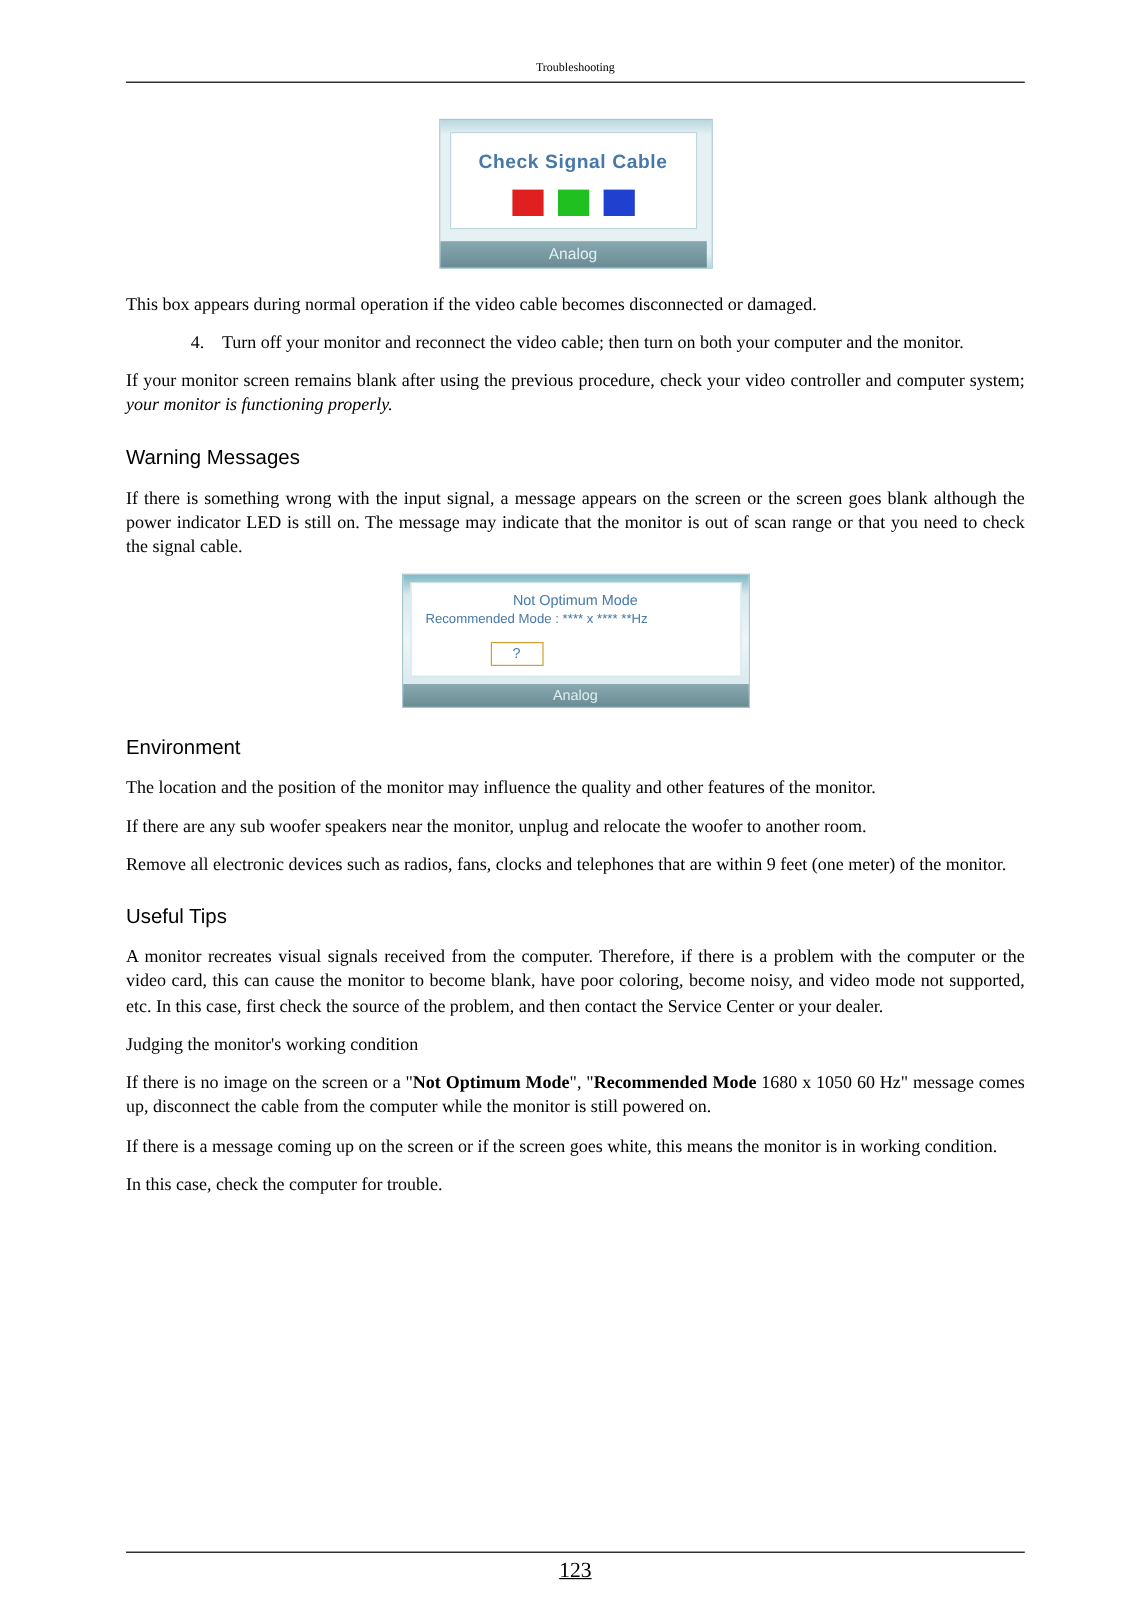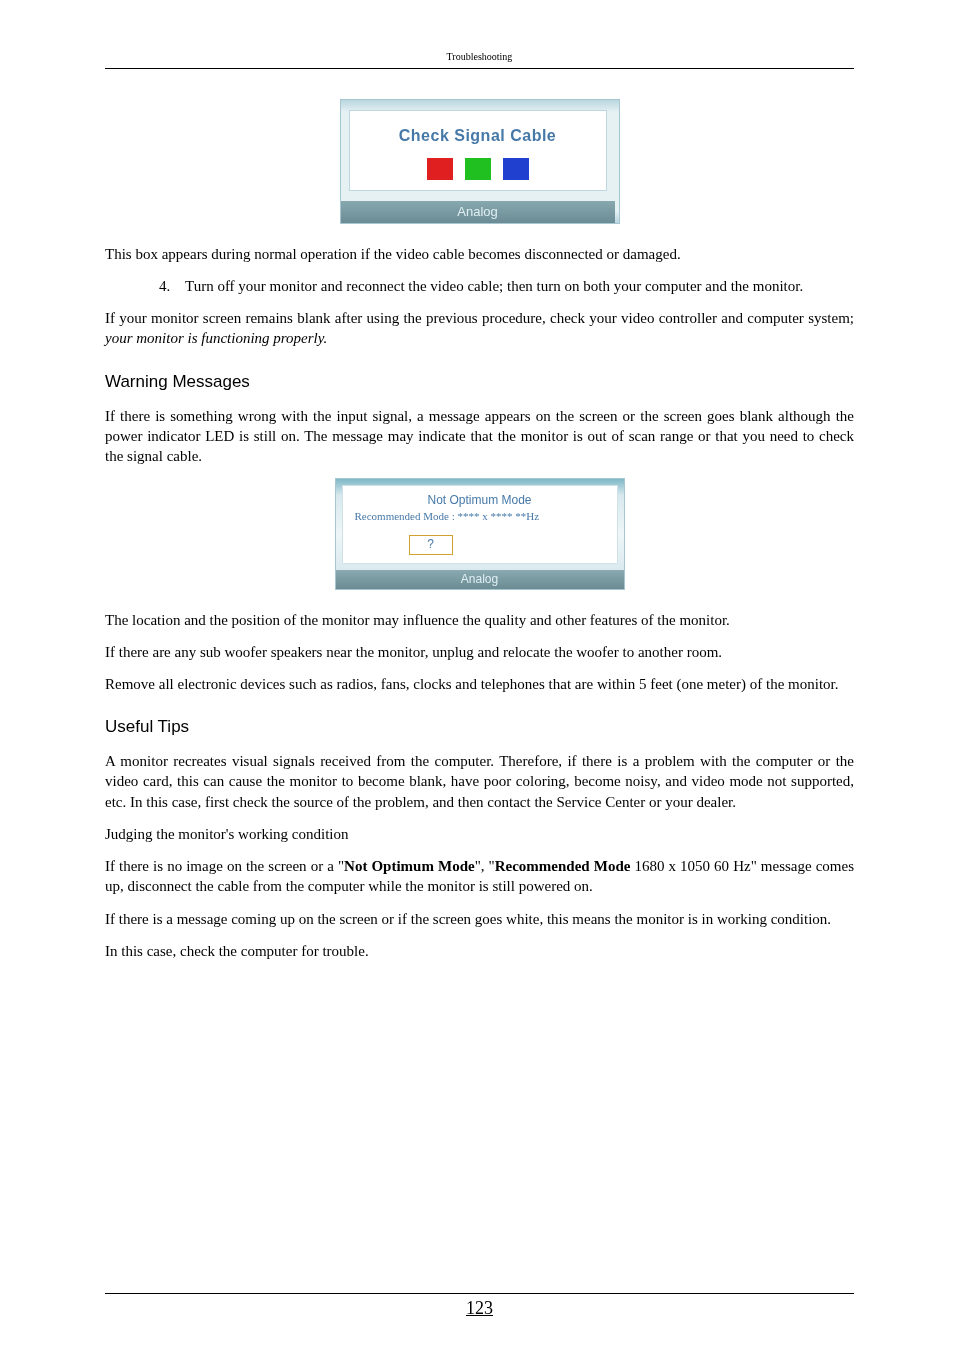--- a/index.html
+++ b/index.html
@@ -29,21 +29,21 @@
     border-top: 1.5px solid #000;
     margin: 0;
   }
   .figure-wrap {
     text-align: center;
     margin: 30px 0 20px 0;
   }
   
   .fig1 {
     display: inline-block;
-    width: 280px;
+    width: 228px;
     border: 1px solid #a6c6d0;
     background: linear-gradient(#b9d6df, #e6f1f4 10%, #e6f1f4 90%, #b9d6df);
     padding: 10px 12px 0 8px;
     box-sizing: border-box;
   }
   .fig1-inner {
     border: 1px solid #bed6dd;
     background: #fff;
     padding: 14px 0 10px 0;
   }
@@ -87,21 +87,21 @@
     padding: 6px 6px 6px 6px;
   }
   .fig2-line1 {
     color: #4679a8;
     font-family: Arial, Helvetica, sans-serif;
     font-size: 12px;
     text-align: center;
   }
   .fig2-line2 {
     color: #4679a8;
-    font-family: Liberation Serif, serif;
+    font-family: Liberation Sans, sans-serif;
     font-size: 11px;
     text-align: left;
     padding-left: 6px;
   }
   .fig2-qbox {
     width: 42px;
     height: 18px;
     border: 1px solid #d0a030;
     color: #4679a8;
     font-family: Arial, Helvetica, sans-serif;
@@ -200,23 +200,24 @@
     <div class="fig2">
       <div class="fig2-inner">
         <div class="fig2-line1">Not Optimum Mode</div>
         <div class="fig2-line2">Recommended Mode : **** x ****  **Hz</div>
         <div class="fig2-qbox">?</div>
       </div>
       <div class="fig2-foot">Analog</div>
     </div>
   </div>
 
+  <div class="h2">Environment</div>
   <div class="body-indent body-para">The location and the position of the monitor may influence the quality and other features of the monitor.</div>
   <div class="body-indent body-para">If there are any sub woofer speakers near the monitor, unplug and relocate the woofer to another room.</div>
-  <div class="body-indent body-para">Remove all electronic devices such as radios, fans, clocks and telephones that are within 5 feet (one meter) of the monitor.</div>
+  <div class="body-indent body-para">Remove all electronic devices such as radios, fans, clocks and telephones that are within 9 feet (one meter) of the monitor.</div>
 
   <div class="h2">Useful Tips</div>
   <div class="body-indent body-para">A monitor recreates visual signals received from the computer. Therefore, if there is a problem with the computer or the video card, this can cause the monitor to become blank, have poor coloring, become noisy, and video mode not supported, etc. In this case, first check the source of the problem, and then contact the Service Center or your dealer.</div>
   <div class="body-indent body-para">Judging the monitor's working condition</div>
   <div class="body-indent body-para">
     <span>If there is no image on the screen or a "</span><span class="bold">Not Optimum Mode</span><span>", "</span><span class="bold">Recommended Mode</span><span> 1680 x 1050 60 Hz" message comes up, disconnect the cable from the computer while the monitor is still powered on.</span>
   </div>
   <div class="body-indent body-para">If there is a message coming up on the screen or if the screen goes white, this means the monitor is in working condition.</div>
   <div class="body-indent body-para">In this case, check the computer for trouble.</div>
 

